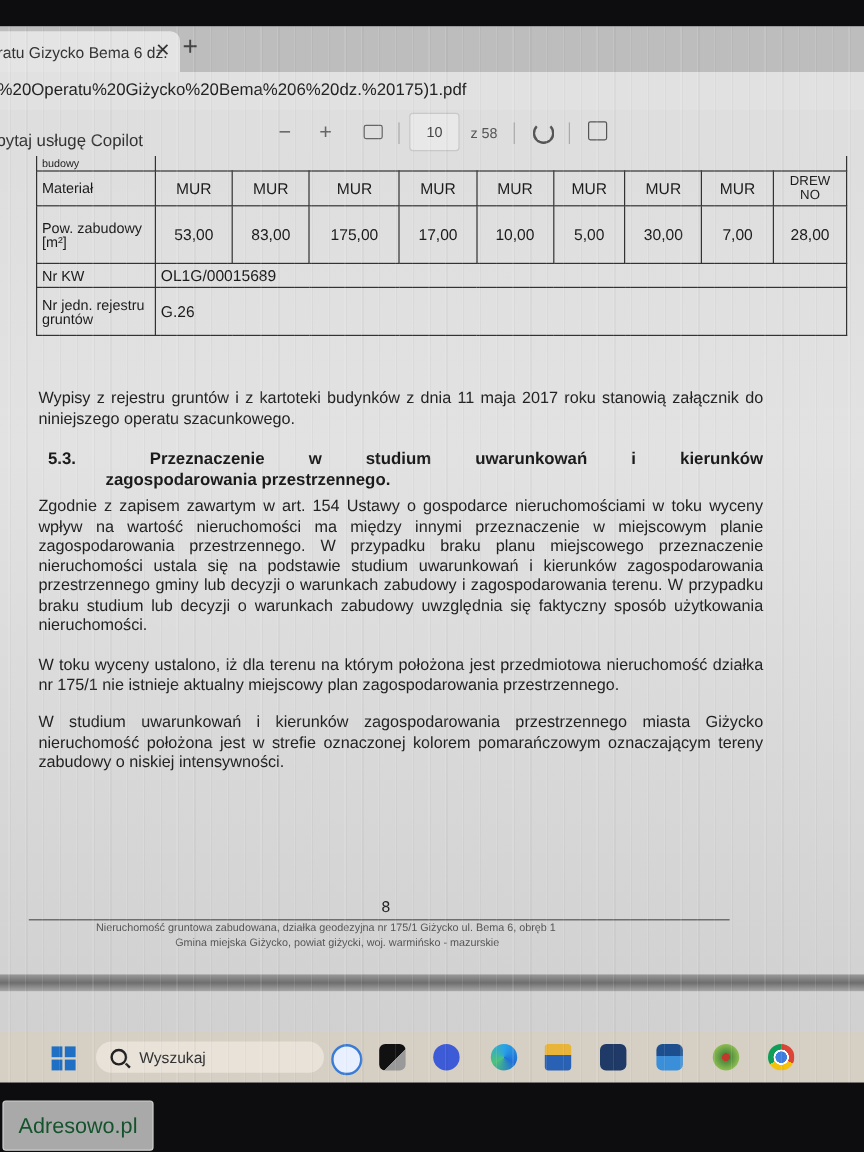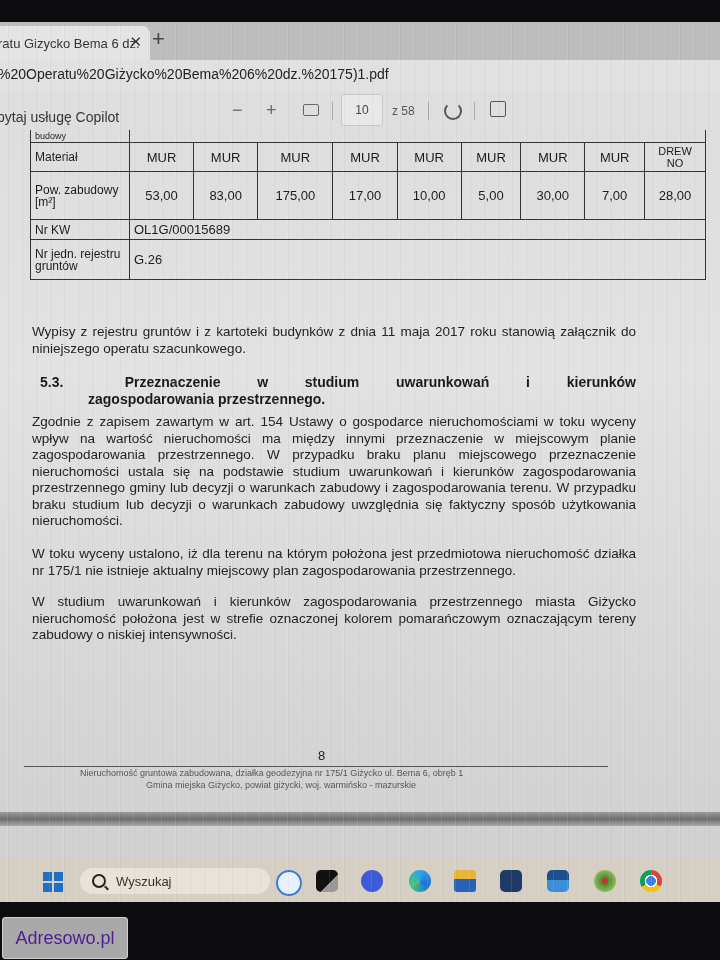--- a/index.html
+++ b/index.html
@@ -66,21 +66,21 @@
   .search {
     position: absolute; left: 80px; top: 8px; width: 190px; height: 26px; background: #e8e2d8; border-radius: 13px;
     display: flex; align-items: center;
   }
   .search-glyph { margin-left: 12px; width: 10px; height: 10px; border: 2px solid #222; border-radius: 50%; position: relative; }
   .search-glyph::after { content: ""; position: absolute; width: 5px; height: 2px; background: #222; right: -5px; bottom: -3px; transform: rotate(45deg); }
   .search-label { margin-left: 10px; font-size: 13px; color: #333; }
   .tb-app { position: absolute; top: 10px; width: 22px; height: 22px; border-radius: 5px; }
   .watermark {
     position: absolute; left: 2px; top: 917px; width: 124px; height: 40px; background: #a9a9a9; border: 1px solid #d0d0d0;
-    border-radius: 3px; color: #4c1d95; font-size: 18px; line-height: 40px; text-align: center;
+    border-radius: 3px; color: #14532d; font-size: 18px; line-height: 40px; text-align: center;
   }
 </style>
 </head>
 <body>
 
 <div class="screen">
 
   <div class="tabstrip">
     <div class="tab">
       <span class="tab-title">ratu Gizycko Bema 6 dz.</span>

